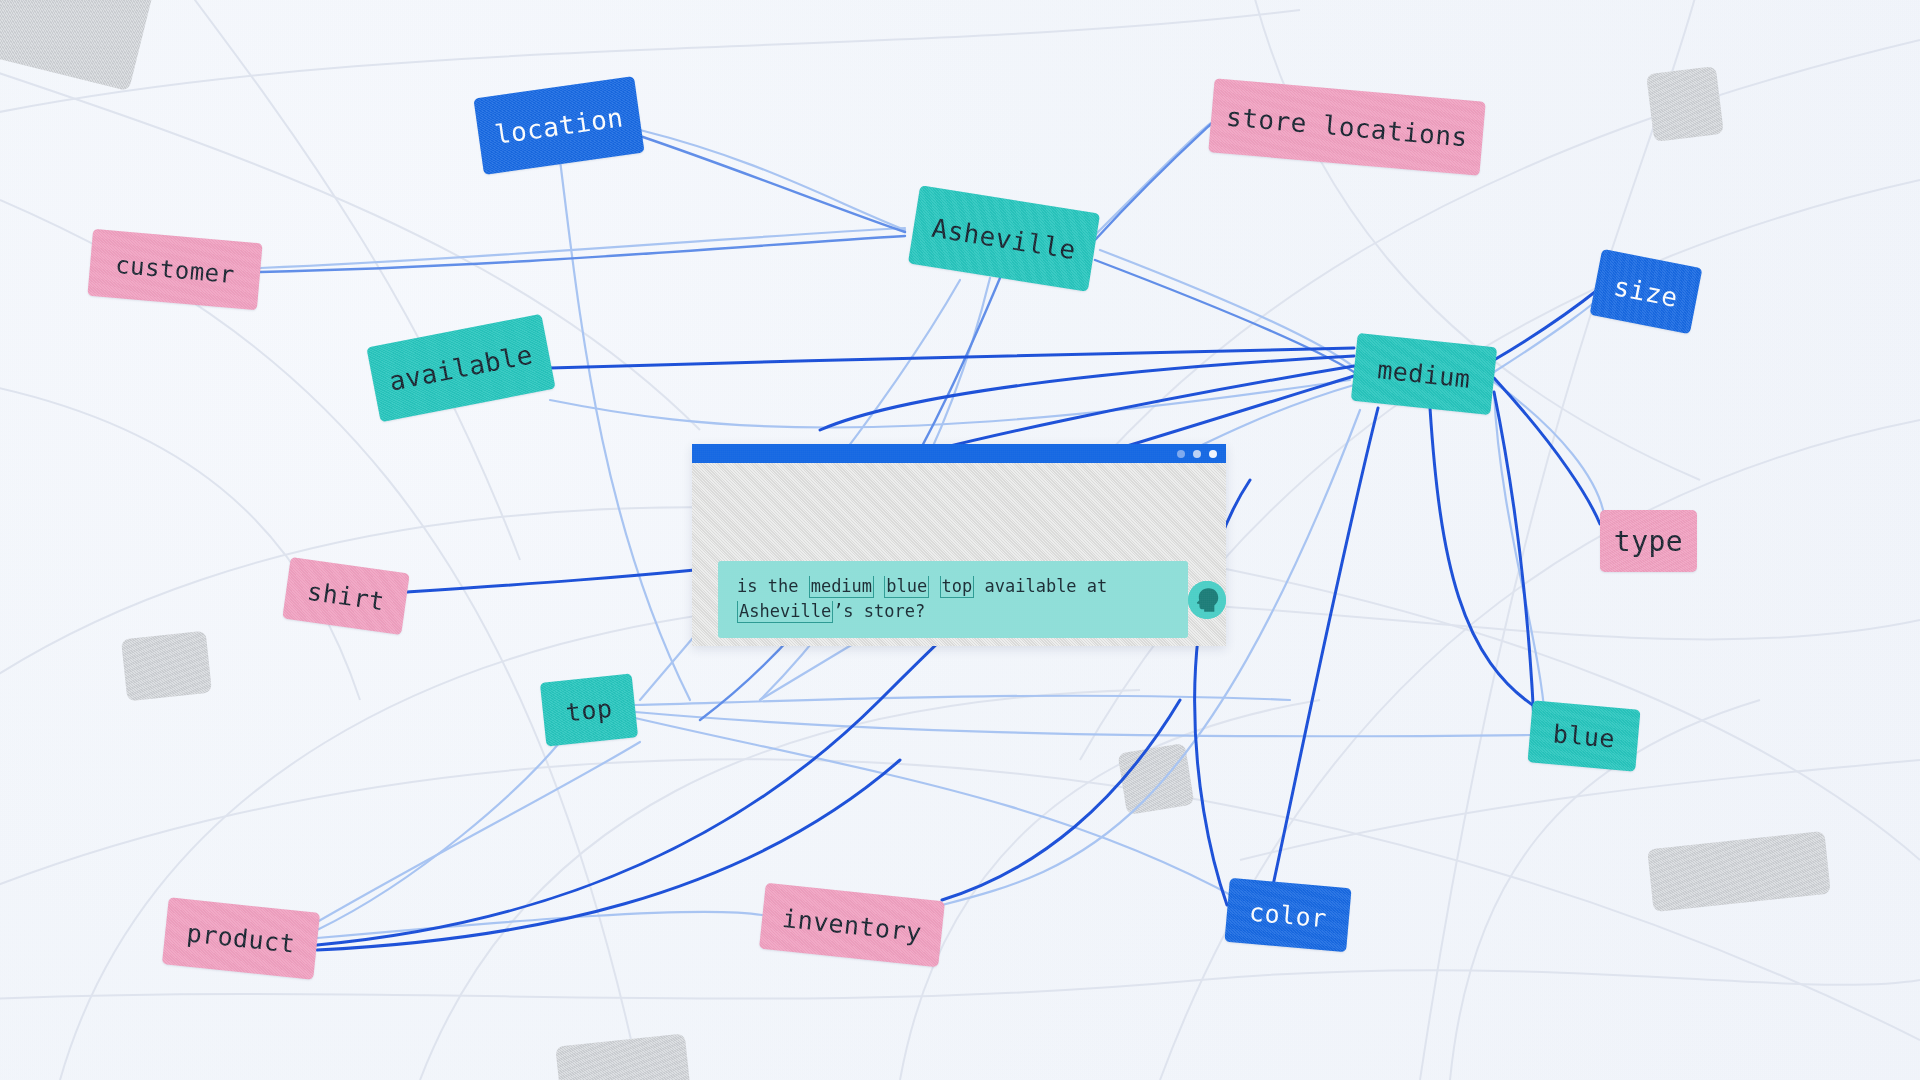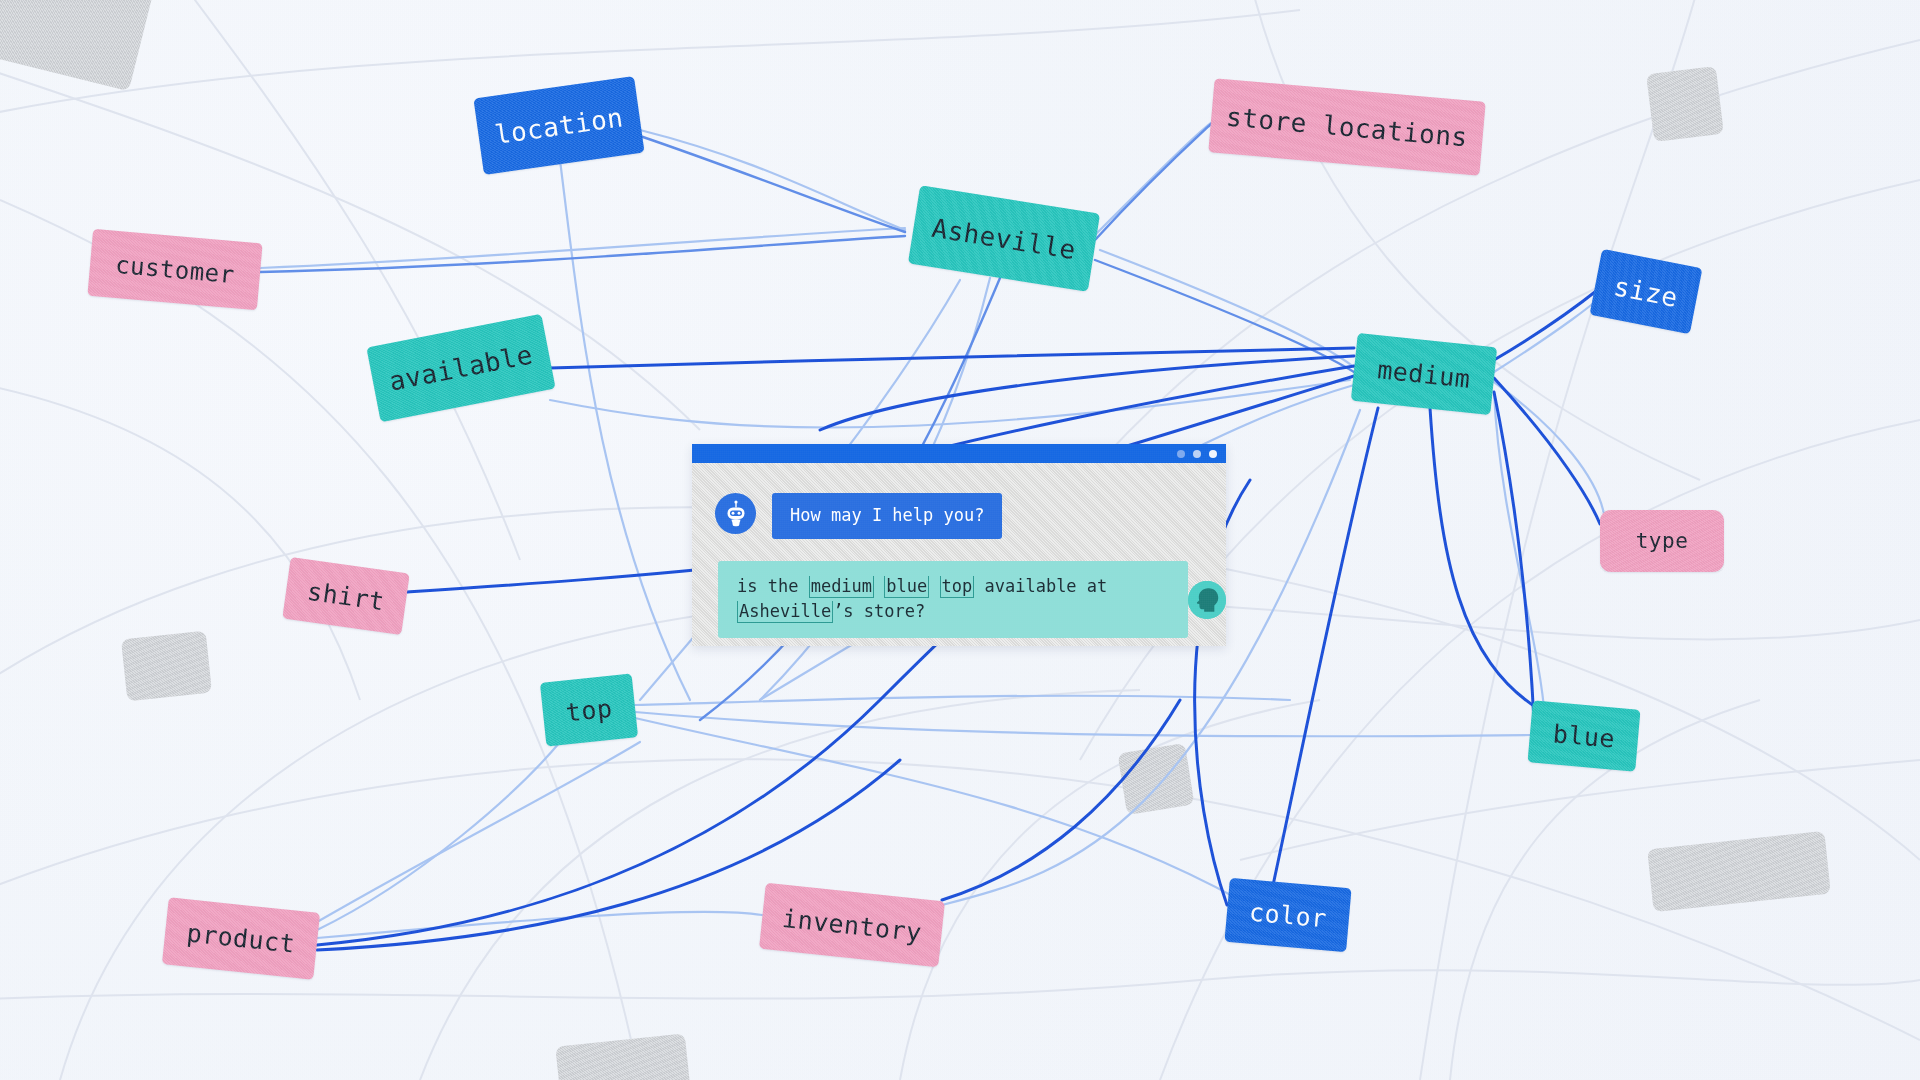--- a/index.html
+++ b/index.html
@@ -261,21 +261,21 @@
   </div>
 
   <div class="node teal" style="left:372px; top:330px; width:178px; height:76px; transform:rotate(-11deg); font-size:26px;">
     <span class="lbl">available</span>
   </div>
 
   <div class="node teal" style="left:1354px; top:340px; width:140px; height:68px; transform:rotate(6deg); font-size:25px;">
     <span class="lbl">medium</span>
   </div>
 
-  <div class="node pink" style="left:1600px; top:510px; width:124px; height:62px; transform:rotate(0deg); font-size:21px;border-radius:11px;">
+  <div class="node pink" style="left:1600px; top:510px; width:97px; height:62px; transform:rotate(0deg); font-size:28px;">
     <span class="lbl">type</span>
   </div>
 
   <div class="node pink" style="left:286px; top:565px; width:120px; height:62px; transform:rotate(8deg); font-size:25px;">
     <span class="lbl">shirt</span>
   </div>
 
   <div class="node teal" style="left:543px; top:678px; width:92px; height:64px; transform:rotate(-6deg); font-size:25px;">
     <span class="lbl">top</span>
   </div>
@@ -297,38 +297,20 @@
   </div>
 
   <div id="chat">
     <div id="chat-titlebar">
       <span class="tb-dot d1"></span>
       <span class="tb-dot d2"></span>
       <span class="tb-dot d3"></span>
     </div>
     <div id="chat-body">
 
-      <div class="msg-row" id="bot-row">
-        <div class="avatar" id="bot-avatar">
-          <svg width="30" height="30" viewBox="0 0 30 30" aria-hidden="true">
-            <circle cx="15" cy="15" r="15" fill="#2a6fe0"></circle>
-            <line x1="15" y1="3" x2="15" y2="8.5" stroke="#ffffff" stroke-width="1.4"></line>
-            <circle cx="15" cy="3" r="1.6" fill="#ffffff"></circle>
-            <rect x="6.5" y="8.5" width="17" height="11.5" rx="5.5" fill="#ffffff"></rect>
-            <rect x="9" y="11.6" width="12" height="5.4" rx="2.7" fill="#2a6fe0"></rect>
-            <circle cx="12" cy="14.3" r="1.45" fill="#ffffff"></circle>
-            <circle cx="18" cy="14.3" r="1.45" fill="#ffffff"></circle>
-            <path d="M10.5 20.5 h9 a4.5 4.5 0 0 1 -9 0 z" fill="#ffffff"></path>
-            <rect x="11.5" y="20.3" width="7" height="7" rx="2.4" fill="#ffffff"></rect>
-          </svg>
-        </div>
-        <div class="bubble" id="bot-bubble">
-          <span>How may I help you?</span>
-        </div>
-      </div>
 
       <div class="msg-row" id="user-row">
         <div class="bubble" id="user-bubble">
           <span id="user-text"><span>is the </span><span class="ent">medium</span><span> </span><span class="ent">blue</span><span> </span><span class="ent">top</span><span> available at </span><span class="ent">Asheville</span><span>’s store?</span></span>
         </div>
         <div class="avatar" id="user-avatar">
           <svg width="38" height="38" viewBox="0 0 38 38" aria-hidden="true">
             <circle cx="19" cy="19" r="19" fill="#4ccfc6"></circle>
             <path d="M20.5 7.2 C 14.5 7.2 10.8 11.4 10.8 16.2 c 0 1.9 .5 3.1 .5 3.1 l -2.1 2.0 c -.5 .5 -.3 1.2 .4 1.35 l 1.7 .35 l .25 3.1 c .1 1.2 1.0 2.05 2.2 2.05 l 2.4 0 l 0 2.6 l 10.2 0 l 0 -6.3 c 2.5 -1.9 3.9 -4.6 3.9 -7.6 C 30.25 11.4 26.5 7.2 20.5 7.2 z" fill="#1d7d78"></path>
           </svg>

